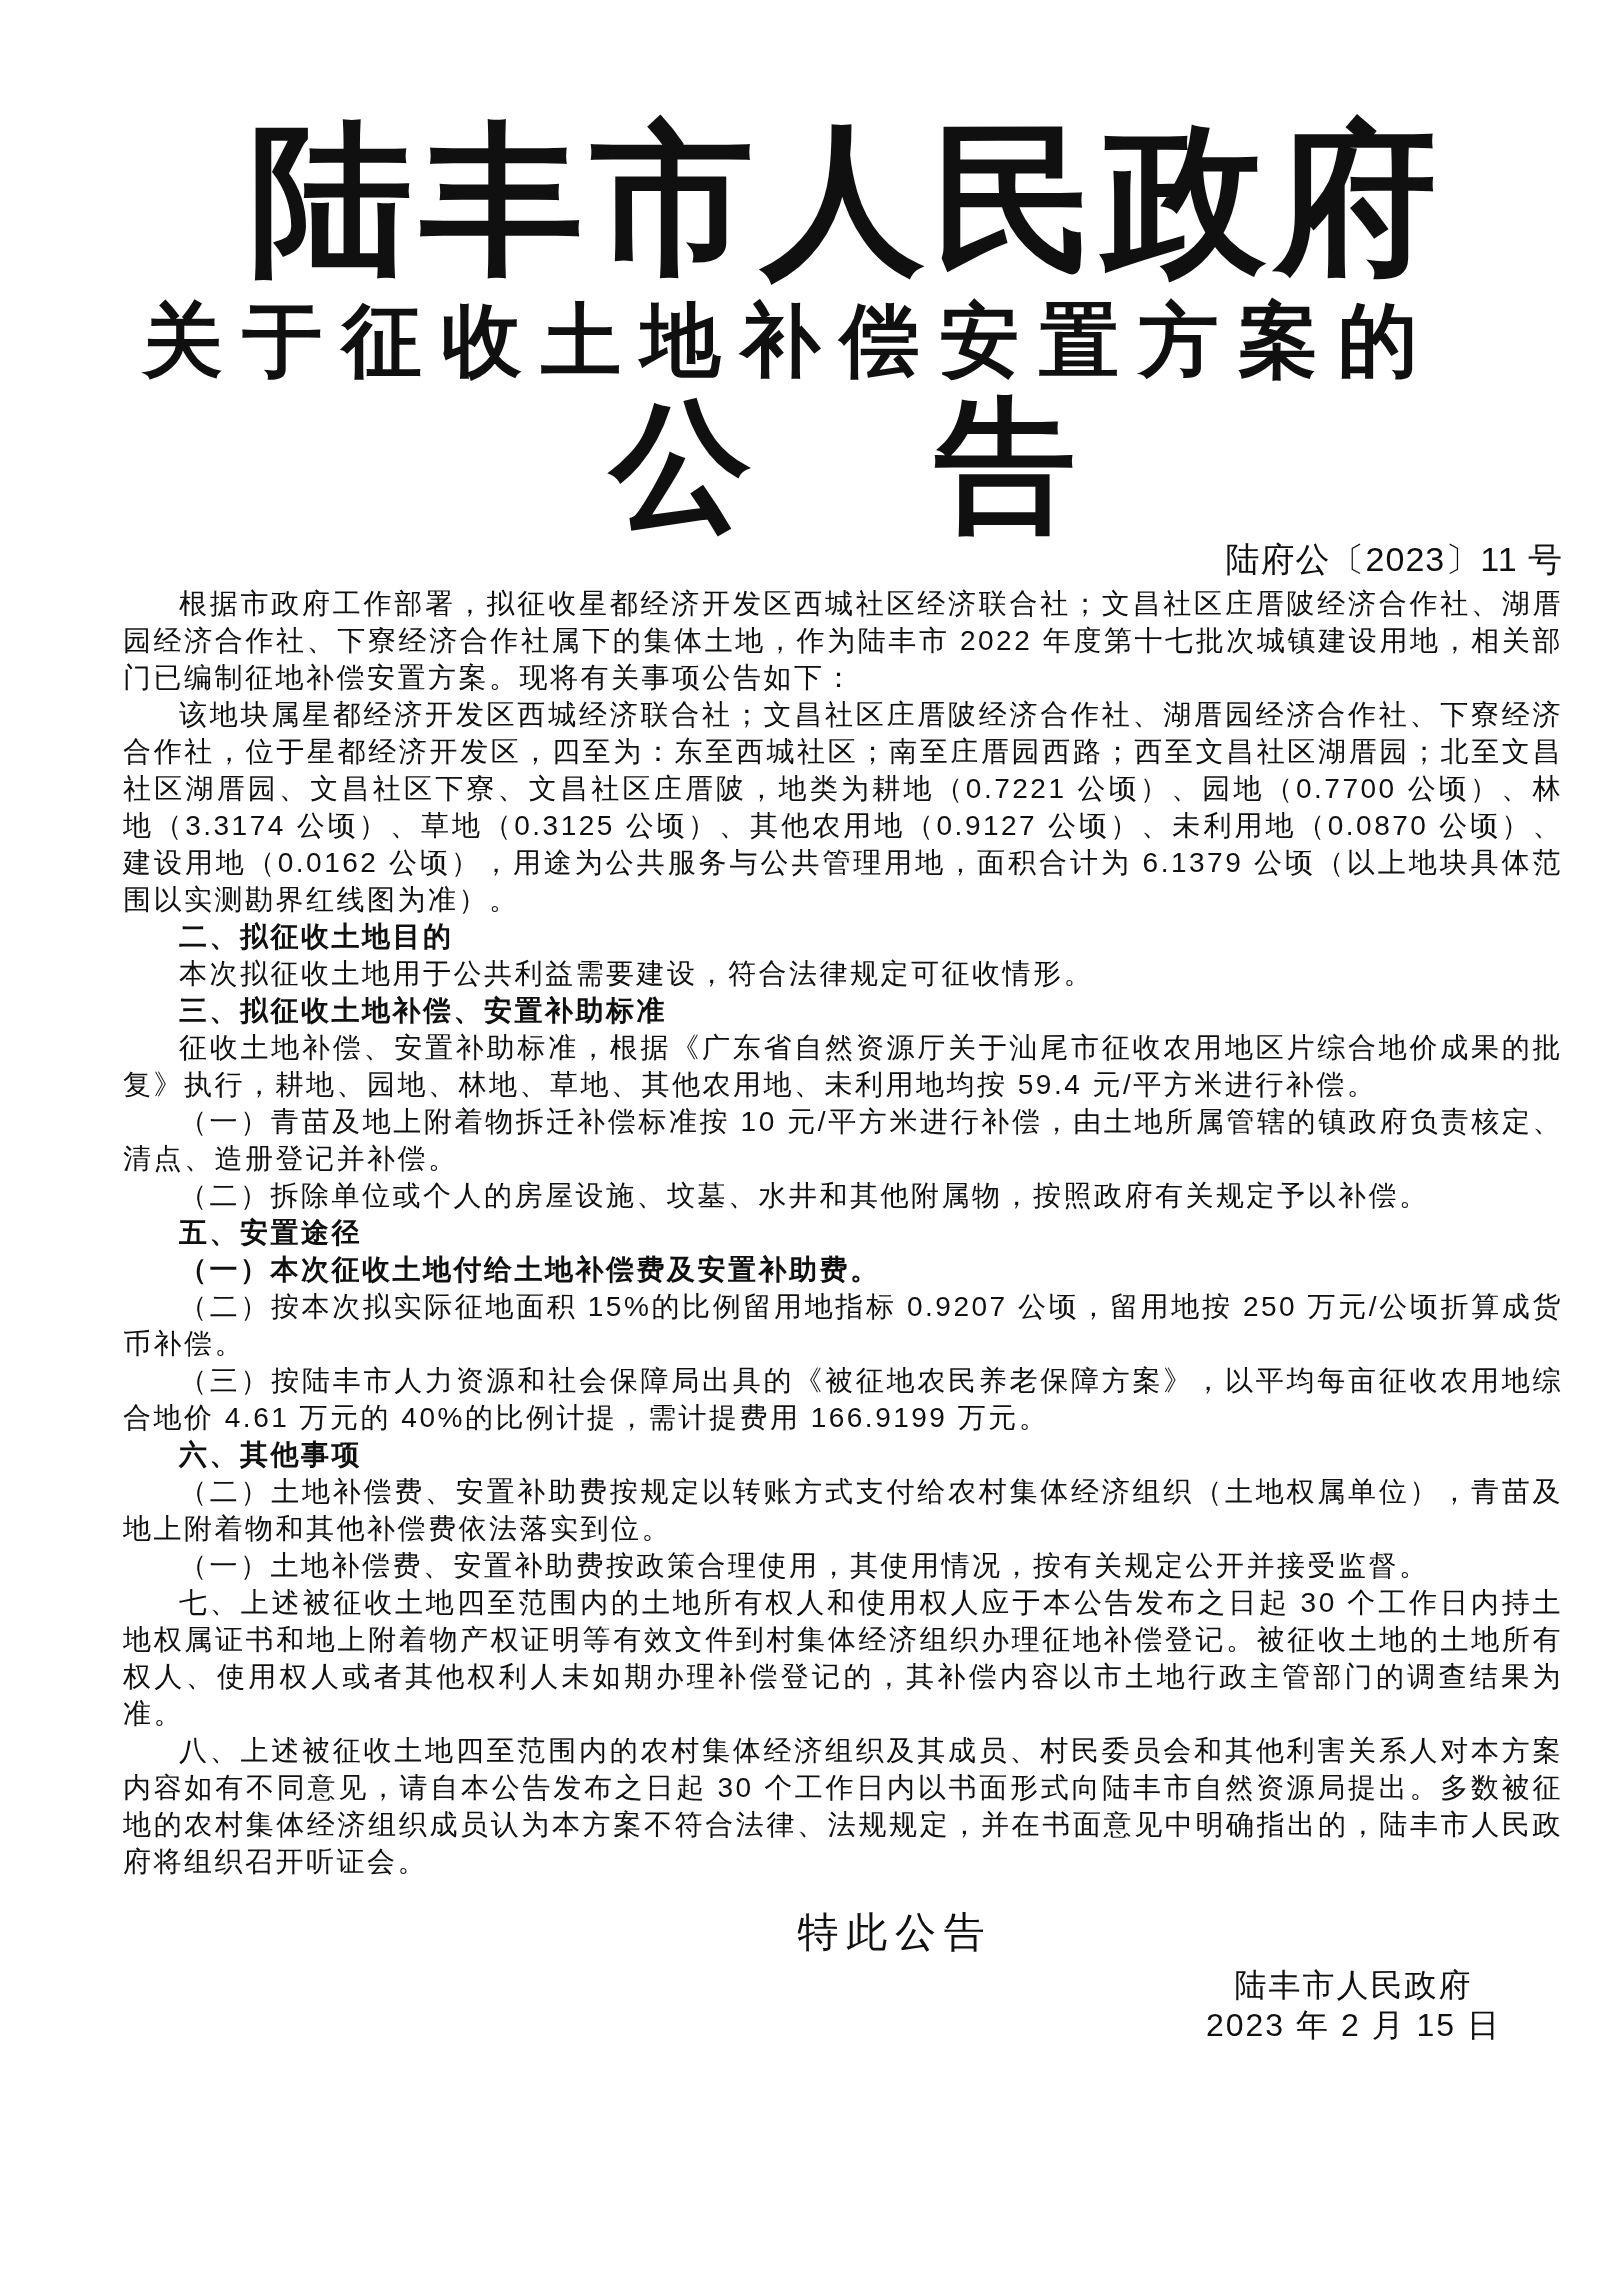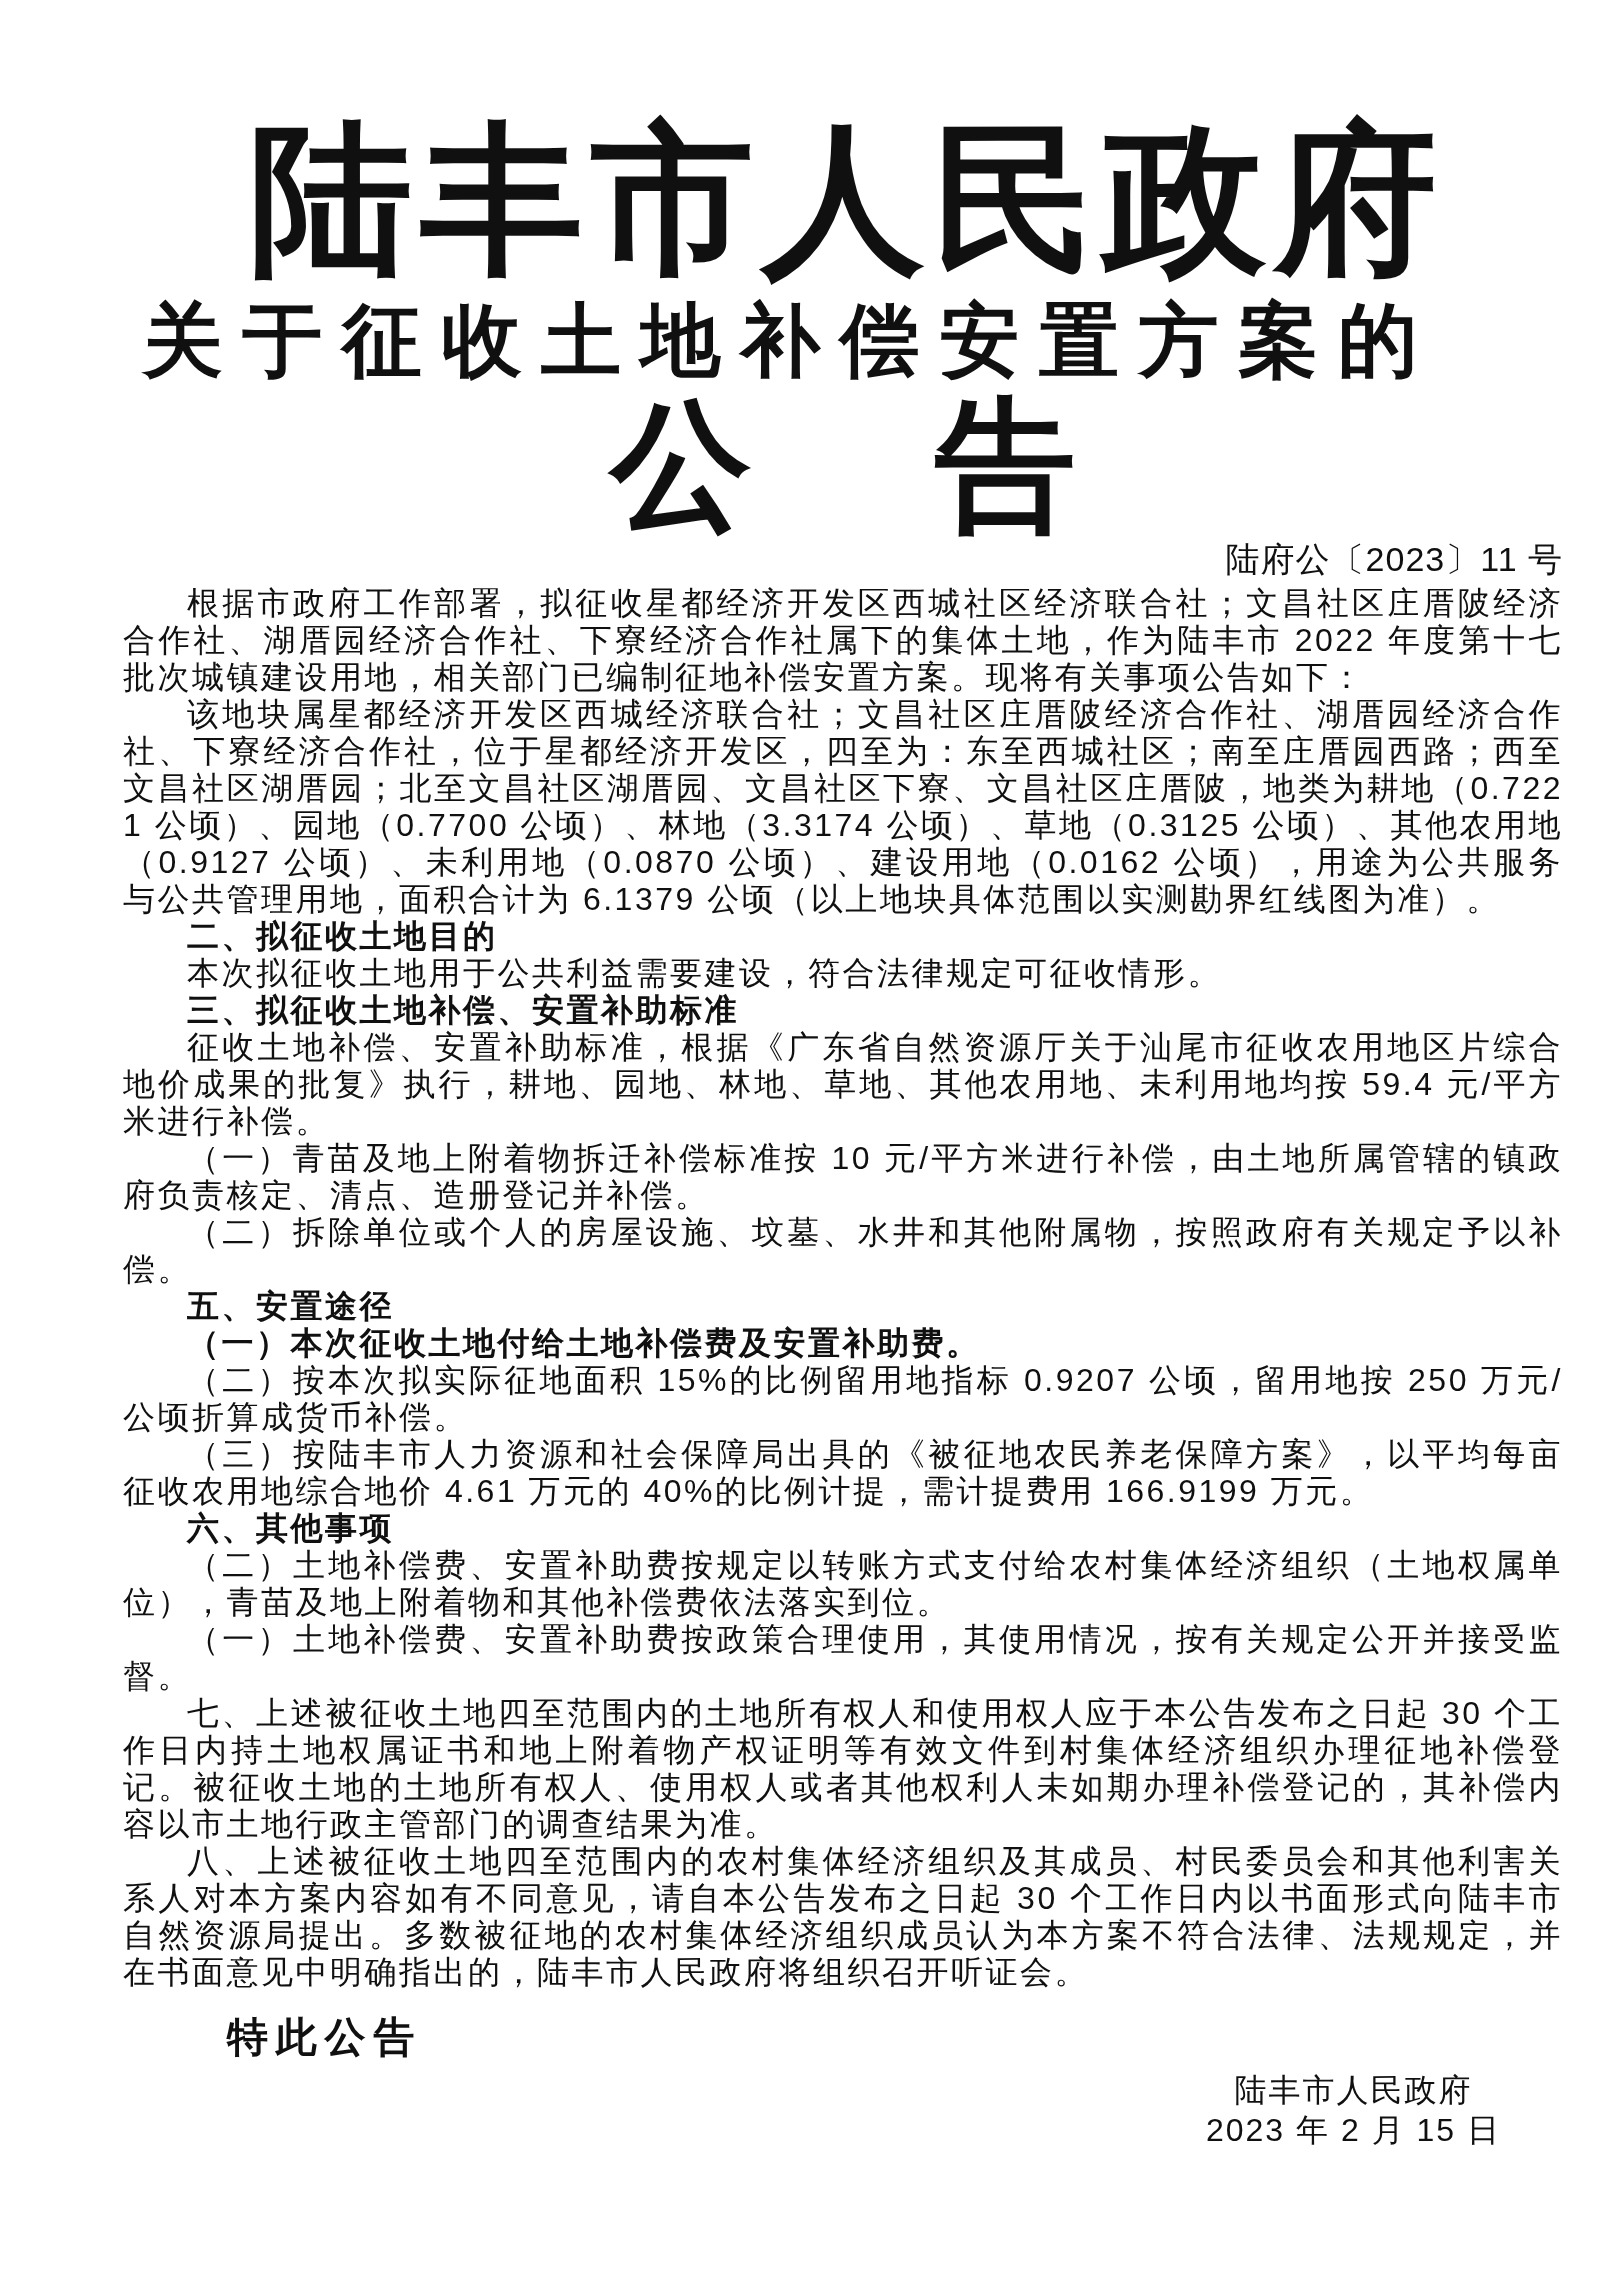--- a/index.html
+++ b/index.html
@@ -55,42 +55,43 @@
   .doc-number {
     font-size: 34px;
     line-height: 33px;
     text-align: right;
     margin-top: 5.9px;
     letter-spacing: 1px;
   }
   
   .content {
     margin-top: 8.8px;
-    font-size: 32px;
+    font-size: 28px;
     line-height: 37px;
     letter-spacing: 2.5px;
     text-align: justify;
     word-break: break-all;
   }
   .content p {
     margin: 0;
     text-indent: 2em;
   }
   .content p.heading,
   .content p.bold {
     font-weight: 700;
   }
   
   .closing {
-    margin-top: 22px;
+    margin-top: 28px;
     font-size: 41px;
     line-height: 1.2;
-    font-weight: 700;
+    font-weight: 400;
     text-indent: 104px;
     letter-spacing: 7.8px;
+    text-align: center;
   }
   .signature {
     margin-top: 7.8px;
     text-align: right;
     padding-right: 62px;
     font-size: 32px;
     line-height: 40px;
     letter-spacing: 2px;
   }
   .sig-inner {

